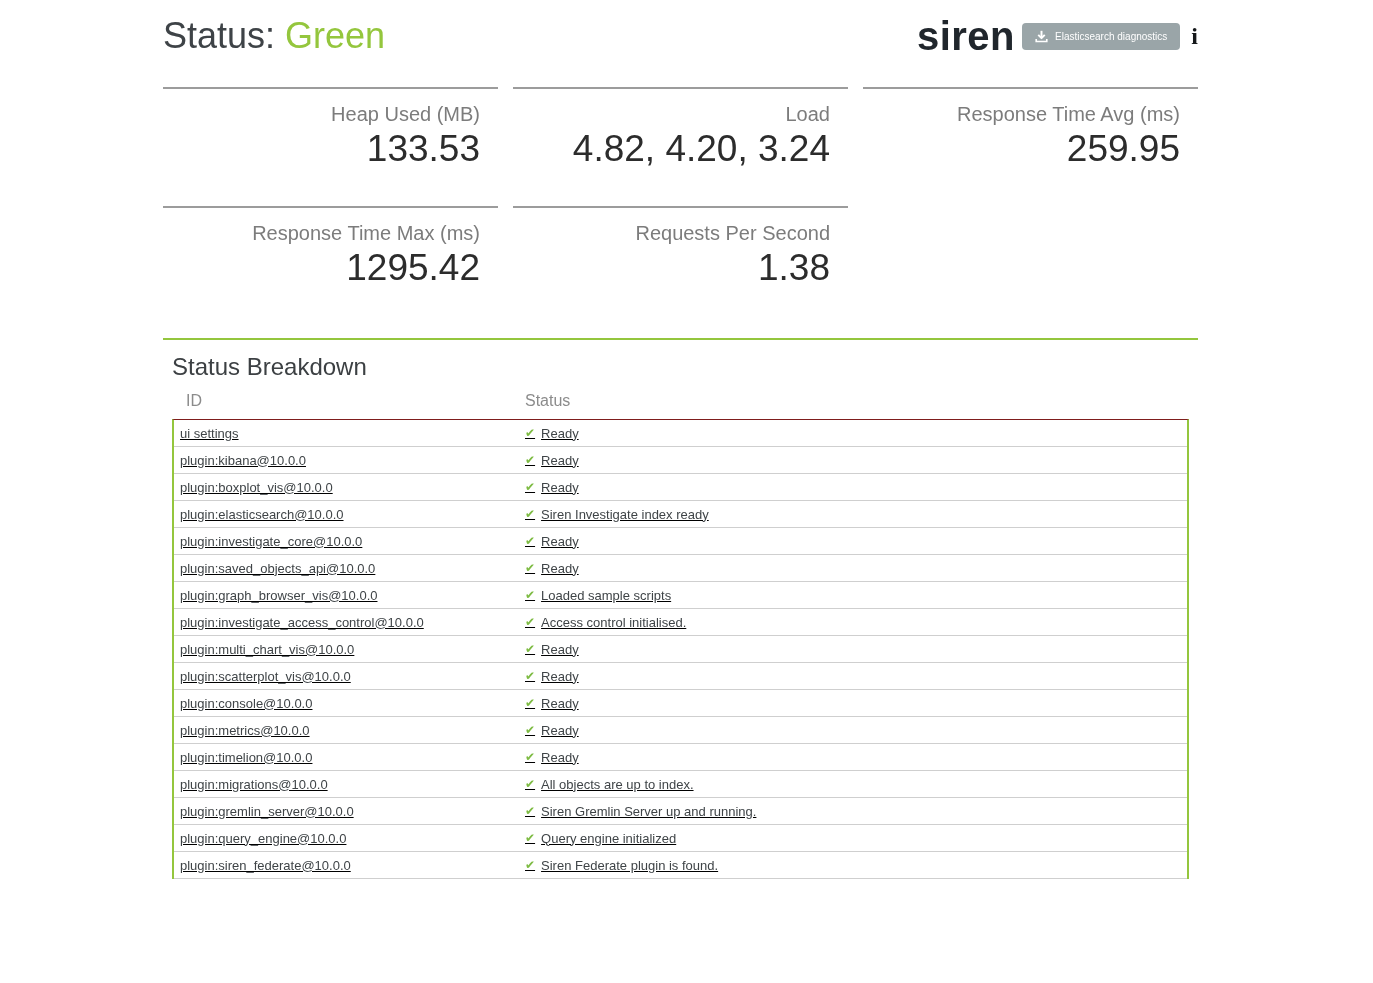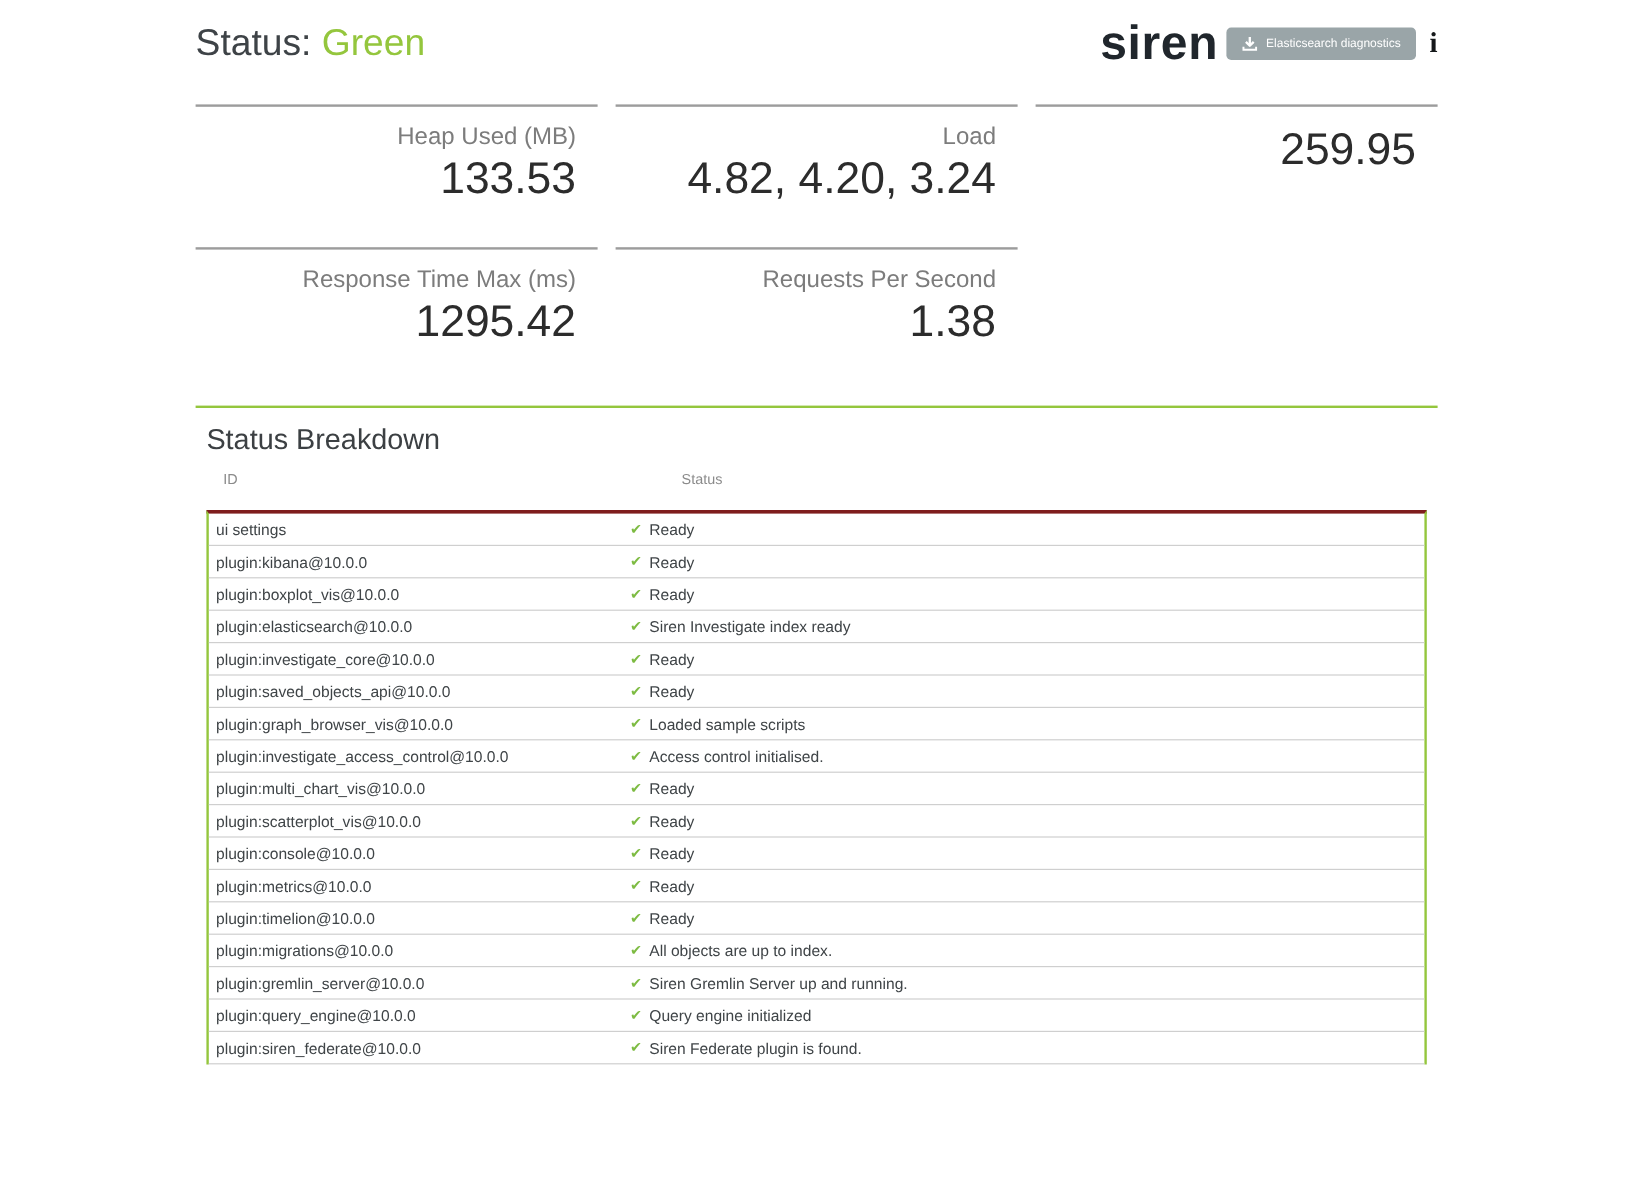--- a/index.html
+++ b/index.html
@@ -7,21 +7,21 @@
   body {
     width: 1373px; height: 983px;
     background: #ffffff;
     font-family: "Liberation Sans", sans-serif;
     overflow: hidden;
   }
   .page { margin-left: 163px; width: 1035px; padding-top: 12px; }
 
   
   .topbar { display: flex; justify-content: space-between; align-items: center; height: 48px; }
-  .status-title { font-size: 31px; font-weight: 400; color: #3e4347; margin: 0; line-height: 44px; }
+  .status-title { font-size: 36px; font-weight: 400; color: #3e4347; margin: 0; line-height: 44px; }
   .green-text { color: var(--green, #94c63d); }
   .topbar-right { display: flex; align-items: center; }
   .brand { font-size: 40px; font-weight: bold; color: #20262c; letter-spacing: 0.5px; margin-right: 7px; line-height: 1; }
   .diag-btn {
     display: inline-flex; align-items: center; gap: 7px;
     background: var(--button, #9aa5a8); color: #fff;
     border: none; border-radius: 4px;
     height: 27px; padding: 0 13px;
     font-size: 10px; font-family: inherit; cursor: pointer; white-space: nowrap;
   }
@@ -36,28 +36,29 @@
     display: grid; grid-template-columns: repeat(3, 1fr);
     column-gap: 15px; row-gap: 27px; margin-top: 27px;
   }
   .metric-card { border-top: 2px solid #9c9c9c; text-align: right; padding: 13px 18px 8px 0; }
   .metric-label { font-size: 20px; color: #7c7c7c; line-height: 24px; }
   .metric-value { font-size: 37px; color: #2c2c2c; line-height: 45px; }
 
   
   .breakdown { border-top: 2px solid var(--green, #94c63d); margin-top: 40px; padding-top: 13px; }
   .breakdown-title { font-size: 24px; font-weight: 400; color: #3c4043; margin: 0 0 11px 9px; }
-  .tbl-head { display: flex; margin: 0 9px; font-size: 12px; color: #8b8b8b; padding-bottom: 7px; gap: 43px; }
+  .tbl-head { display: flex; margin: 0 9px; font-size: 16px; color: #8b8b8b; padding-bottom: 7px; }
   .tbl-head .col-id { width: 353px; padding-left: 14px; }
   .tbl-head .col-status { flex: 1; }
   .tbl-body {
-    margin: 12px 9px;
+    margin: 2px 9px;
     border-left: 2px solid var(--green, #94c63d);
     border-right: 2px solid var(--green, #94c63d);
-    border-top: 3px solid #7f1d1d;
+    border-top: 1px solid #7f1d1d;
+    text-decoration: underline;
   }
   .row {
     display: flex; align-items: center;
     height: 27px; border-bottom: 1px solid #cfcfcf;
     font-size: 13px; color: #3f4447;
   }
   .cell-id { width: 351px; padding-left: 6px; }
   .cell-status { display: flex; align-items: center; flex: 1; }
   .check { color: var(--check, #7dbb42); font-size: 12px; margin-right: 6px; line-height: 1; }
 </style>
@@ -89,20 +90,21 @@
   <div class="metrics" id="metrics">
       <div class="metric-card">
         <div class="metric-label">Heap Used (MB)</div>
         <div class="metric-value">133.53</div>
       </div>
       <div class="metric-card">
         <div class="metric-label">Load</div>
         <div class="metric-value">4.82, 4.20, 3.24</div>
       </div>
       <div class="metric-card">
+        <div class="metric-label">Response Time Avg (ms)</div>
         <div class="metric-value">259.95</div>
       </div>
       <div class="metric-card">
         <div class="metric-label">Response Time Max (ms)</div>
         <div class="metric-value">1295.42</div>
       </div>
       <div class="metric-card">
         <div class="metric-label">Requests Per Second</div>
         <div class="metric-value">1.38</div>
       </div>

